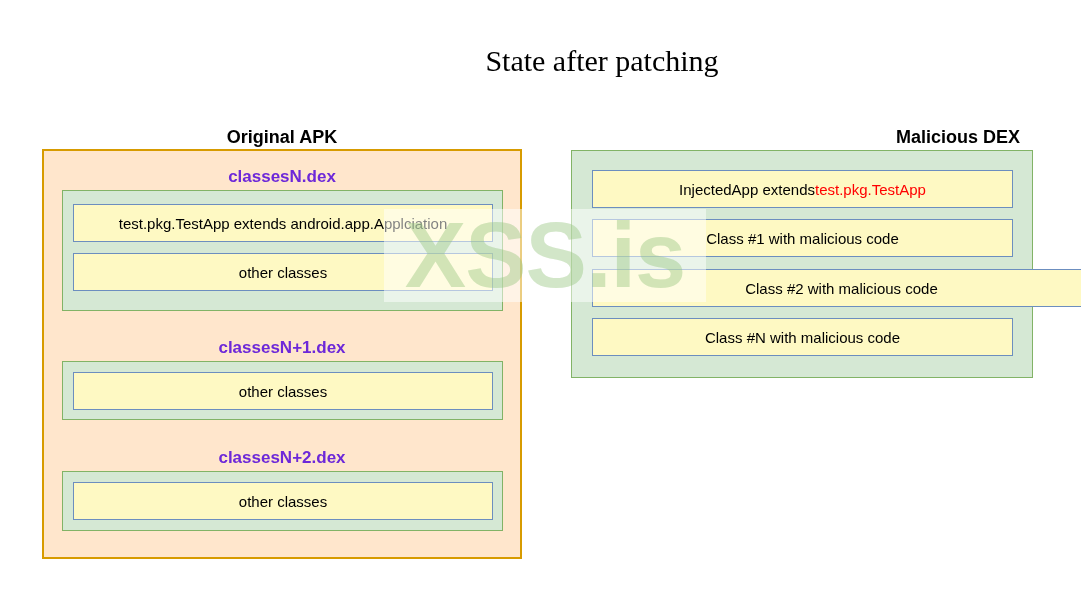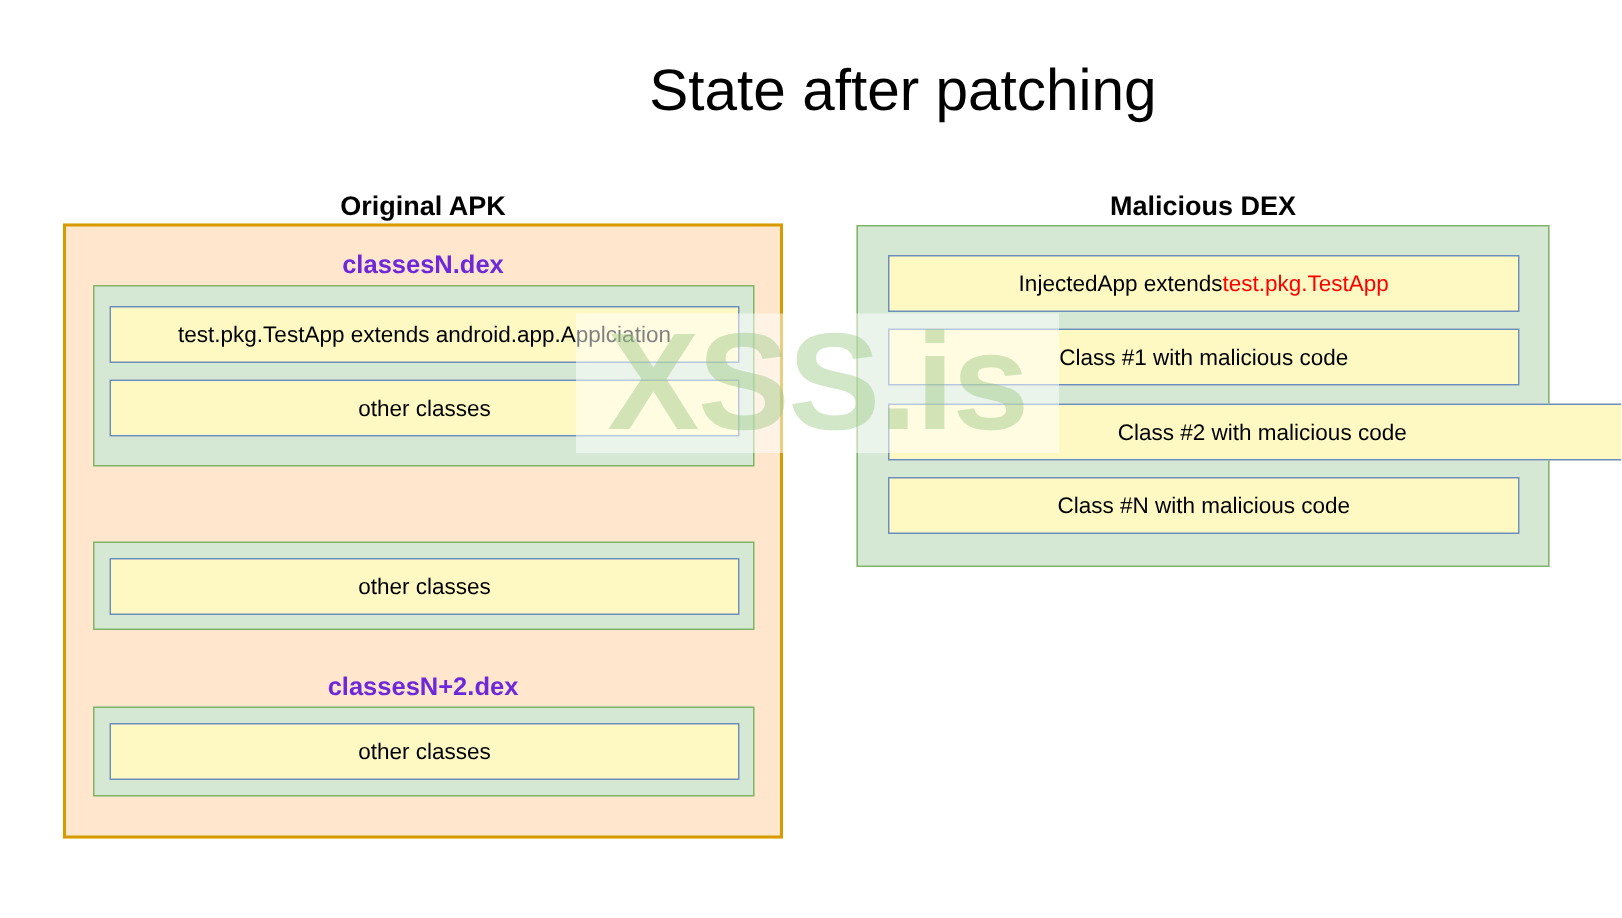--- a/index.html
+++ b/index.html
@@ -2,28 +2,28 @@
 <html><head>
 <meta charset="utf-8">
 <style>
   html,body{margin:0;padding:0;background:#ffffff;}
   .canvas{
     position:relative;width:1081px;height:612px;background:#ffffff;
     font-family:"Liberation Sans",sans-serif;color:#000;overflow:hidden;
   }
   .title{
     position:absolute;left:362px;top:37px;width:480px;
-    text-align:center;font-size:39px;line-height:47px;color:#000;
+    text-align:center;font-size:30px;line-height:47px;color:#000;font-family:Liberation Serif, serif;
   }
   .col-heading{
     position:absolute;top:127px;height:20px;line-height:20px;
     text-align:center;font-size:18px;font-weight:bold;color:#000;
   }
   .heading-left{left:42px;width:480px;}
-  .heading-right{left:571px;width:462px;}
+  .heading-right{left:558px;width:462px;text-align:right;}
   .apk-box{
     position:absolute;left:42px;top:149px;width:480px;height:410px;
     background:#ffe6cc;border:2px solid #d79b00;box-sizing:border-box;
   }
   .dex-label{
     position:absolute;left:0;width:100%;height:20px;line-height:20px;
     text-align:center;font-size:17px;font-weight:bold;color:#6d28d9;
   }
   .dex-box{
     position:absolute;left:18px;width:441px;
@@ -64,20 +64,21 @@
 
     <div class="dex-box" style="top:39px;height:121px;padding-left:24px;">
       <div class="class-bar" style="left:10px;top:13px;">
         <span>test.pkg.TestApp extends android.app.Applciation</span>
       </div>
       <div class="class-bar" style="left:10px;top:62px;">
         <span>other classes</span>
       </div>
     </div>
 
+    <div class="dex-label" style="top:187px;">classesN+1.dex</div>
 
     <div class="dex-box" style="top:210px;height:59px;">
       <div class="class-bar" style="left:10px;top:10px;">
         <span>other classes</span>
       </div>
     </div>
 
     <div class="dex-label" style="top:297px;">classesN+2.dex</div>
 
     <div class="dex-box" style="top:320px;height:60px;">

